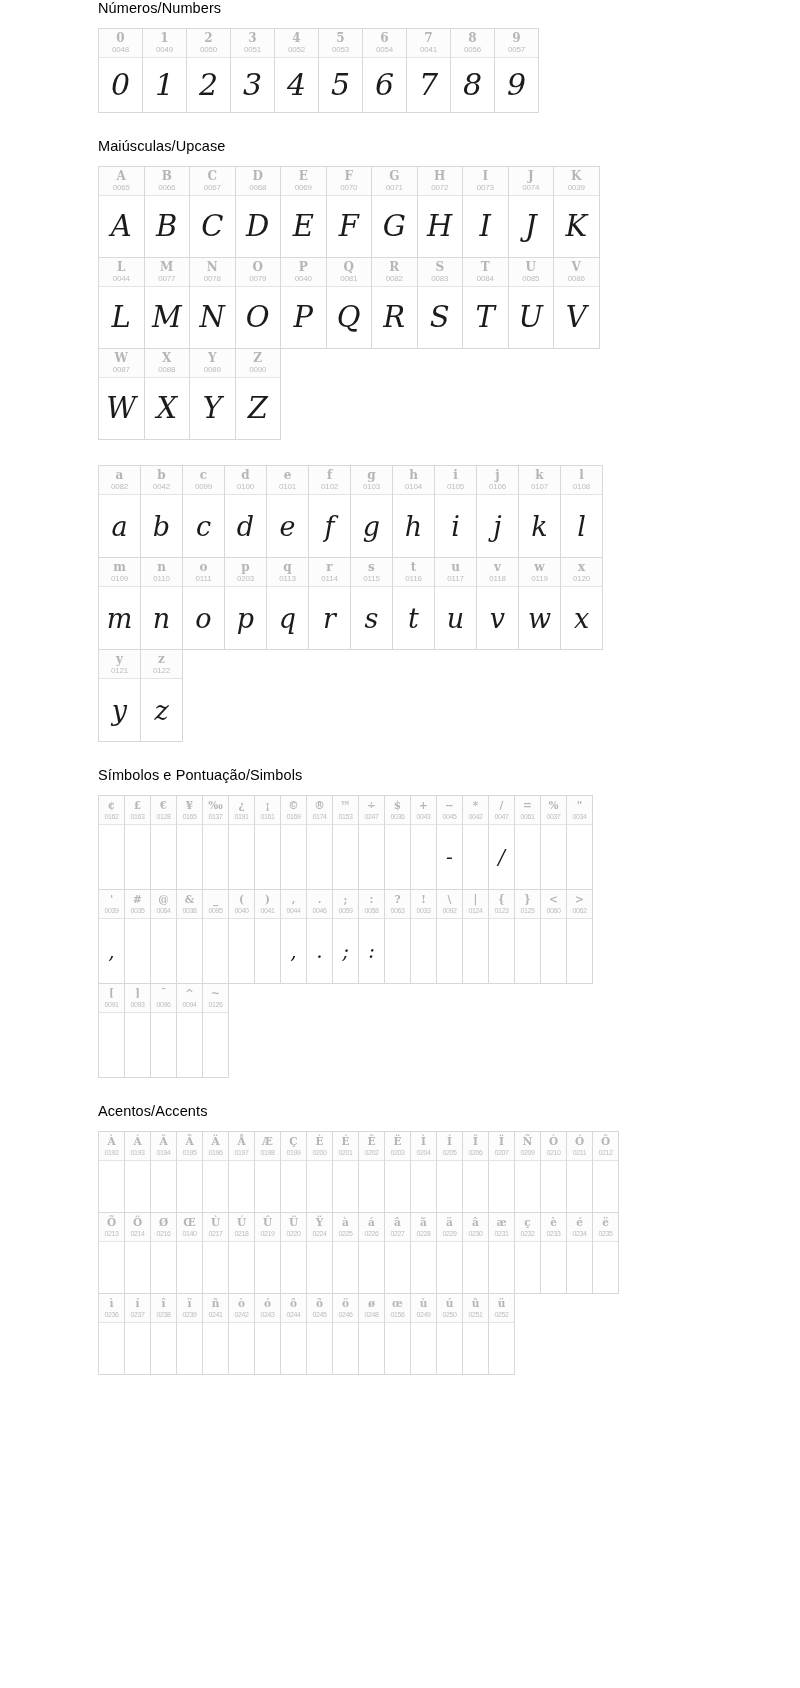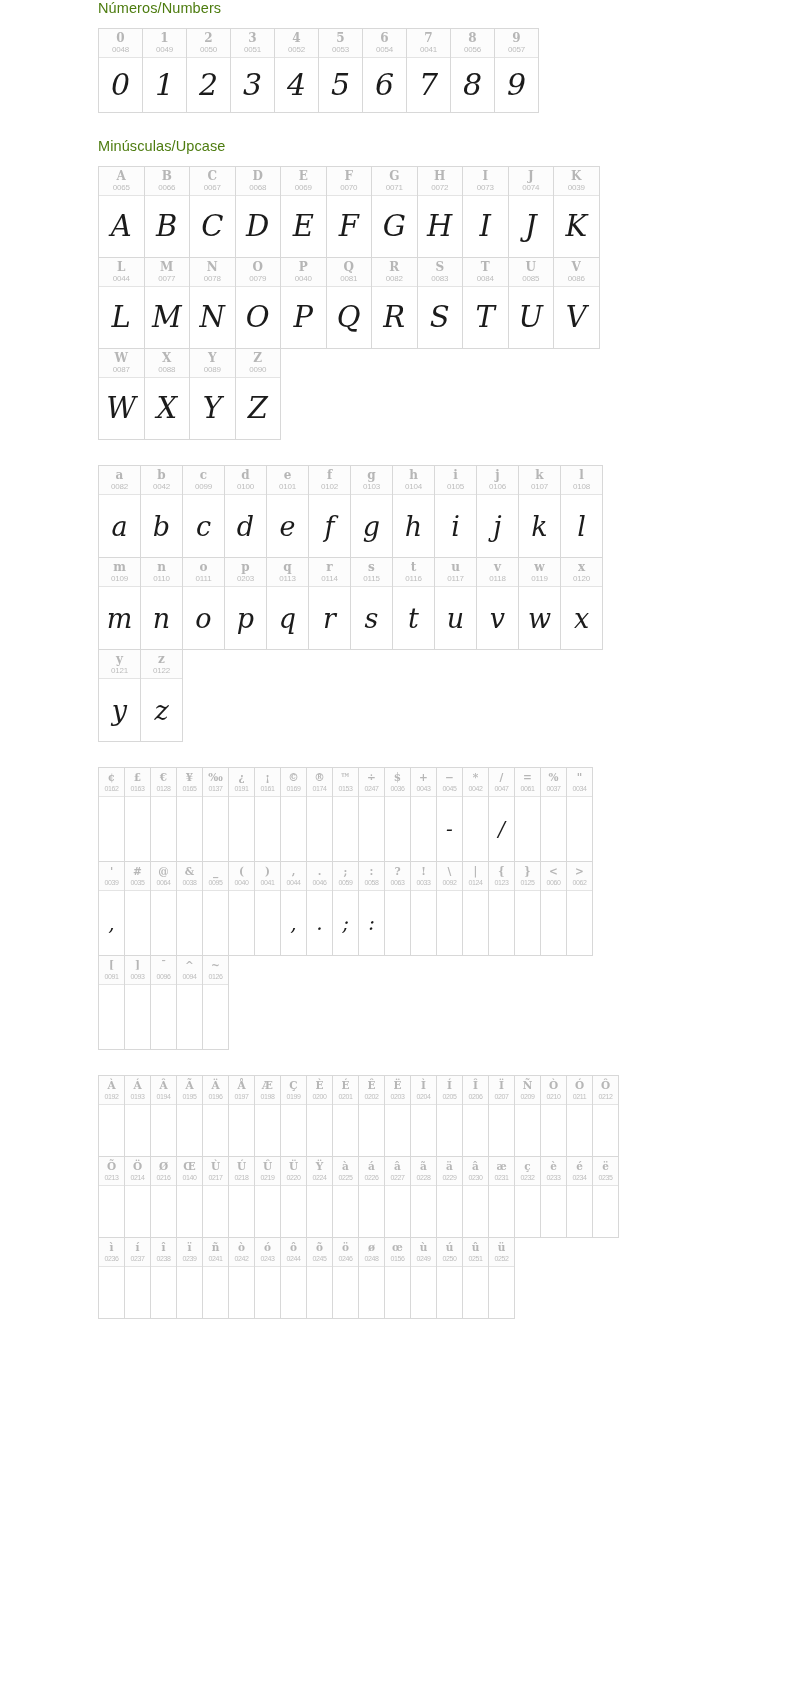--- a/index.html
+++ b/index.html
@@ -17,21 +17,21 @@
   .page {
     width: 800px;
     padding: 0;
     box-sizing: border-box;
   }
   .section {
     margin: 0 0 26px 0;
   }
   .section-title {
     font-size: 14.5px;
-    color: #4d7c0f;
+    color: #000000;
     font-weight: normal;
     margin: 0 0 12px 98px;
     letter-spacing: 0.1px;
   }
   .grid-wrap {
     margin-left: 98px;
   }
   .grid-row {
     display: flex;
     flex-wrap: nowrap;
@@ -177,21 +177,21 @@
               <div class="head">
                 <span class="ch-label">9</span>
                 <span class="code">0057</span>
               </div>
               <div class="glyph">9</div>
             </div>
           </div>
         </div>
       </div>
       <div class="section">
-        <div class="section-title">Minúsculas/Upcase</div>
+        <div class="section-title">Maiúsculas/Upcase</div>
         <div class="grid-wrap g-up">
           <div class="grid-row">
             <div class="cell">
               <div class="head">
                 <span class="ch-label">A</span>
                 <span class="code">0065</span>
               </div>
               <div class="glyph">A</div>
             </div>
             <div class="cell">
@@ -562,20 +562,21 @@
               <div class="head">
                 <span class="ch-label">z</span>
                 <span class="code">0122</span>
               </div>
               <div class="glyph">z</div>
             </div>
           </div>
         </div>
       </div>
       <div class="section">
+        <div class="section-title">Símbolos e Pontuação/Simbols</div>
         <div class="grid-wrap g-sym">
           <div class="grid-row">
             <div class="cell">
               <div class="head">
                 <span class="ch-label">¢</span>
                 <span class="code">0162</span>
               </div>
               <div class="glyph"></div>
             </div>
             <div class="cell">
@@ -873,20 +874,21 @@
               <div class="head">
                 <span class="ch-label">~</span>
                 <span class="code">0126</span>
               </div>
               <div class="glyph"></div>
             </div>
           </div>
         </div>
       </div>
       <div class="section">
+        <div class="section-title">Acentos/Accents</div>
         <div class="grid-wrap g-acc">
           <div class="grid-row">
             <div class="cell">
               <div class="head">
                 <span class="ch-label">À</span>
                 <span class="code">0192</span>
               </div>
               <div class="glyph"></div>
             </div>
             <div class="cell">

